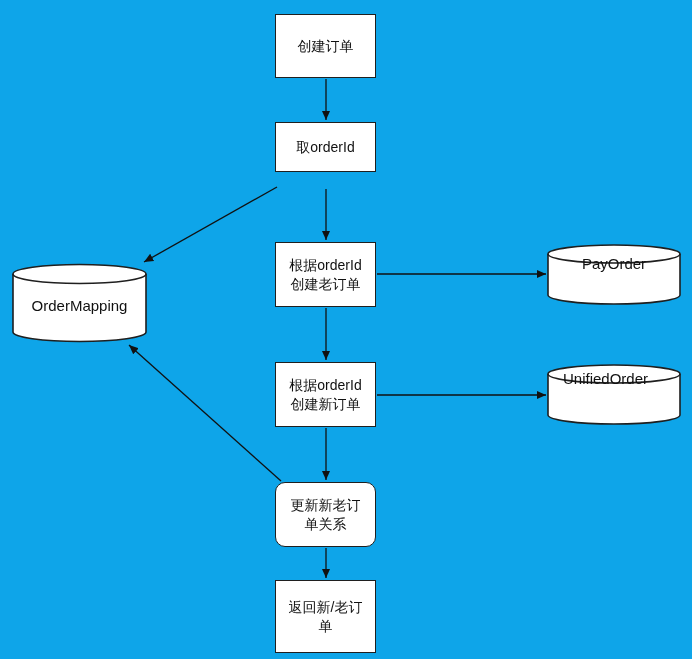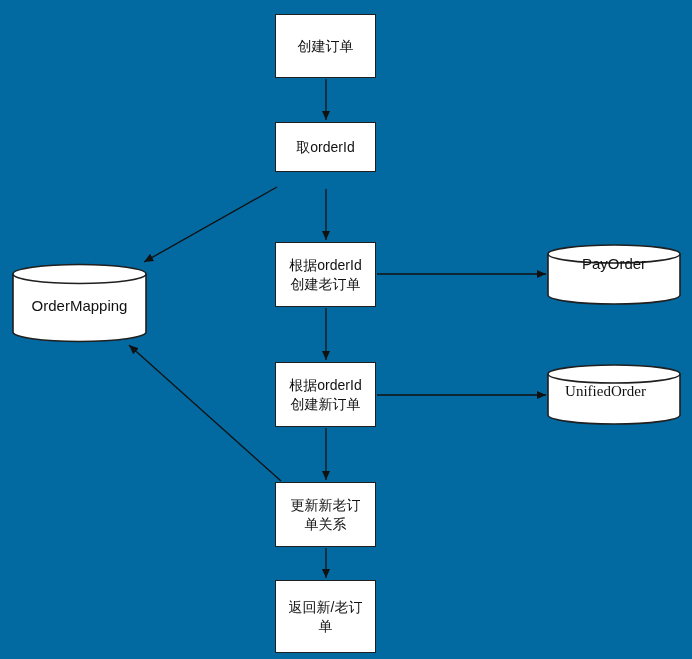--- a/index.html
+++ b/index.html
@@ -5,21 +5,21 @@
   html, body {
     margin: 0;
     padding: 0;
     background: #ffffff;
     font-family: "Liberation Sans", "DejaVu Sans", sans-serif;
   }
   .canvas {
     position: relative;
     width: 692px;
     height: 659px;
-    background: #0369a1;
+    background: #0ea5e9;
     overflow: hidden;
   }
   .connectors {
     position: absolute;
     left: 0; top: 0;
     width: 692px; height: 659px;
   }
   .node {
     position: absolute;
     box-sizing: border-box;
@@ -42,26 +42,26 @@
     text-align: center;
     font-size: 15px;
     color: #111111;
     pointer-events: none;
   }
   
   .n-create-order     { left: 275px; top: 14px;  width: 101px; height: 64px; }
   .n-get-order-id     { left: 275px; top: 122px; width: 101px; height: 50px; }
   .n-create-old-order { left: 275px; top: 242px; width: 101px; height: 65px; }
   .n-create-new-order { left: 275px; top: 362px; width: 101px; height: 65px; }
-  .n-update-relation  { left: 275px; top: 482px; width: 101px; height: 65px; }
+  .n-update-relation  { left: 275px; top: 482px; width: 101px; height: 65px; border-radius: 10px; }
   .n-return-orders    { left: 275px; top: 580px; width: 101px; height: 73px; }
   
   .l-order-mapping { left: 13px;  top: 294px; width: 133px; height: 22px; }
   .l-pay-order     { left: 548px; top: 252px; width: 132px; height: 22px; }
-  .l-unified-order { left: 548px; top: 380px; width: 115px; height: 22px; font-family: Liberation Serif, serif; }
+  .l-unified-order { left: 548px; top: 367px; width: 115px; height: 22px; }
 </style>
 </head>
 <body>
 
 <div class="canvas">
 
   <svg class="connectors" viewBox="0 0 692 659" xmlns="http://www.w3.org/2000/svg">
     <defs>
       <marker id="arrow" viewBox="0 0 10 10" refX="9" refY="5" markerWidth="8" markerHeight="8" orient="auto-start-reverse">
         <path d="M0,1 L9,5 L0,9 Z" fill="#111111"></path>

